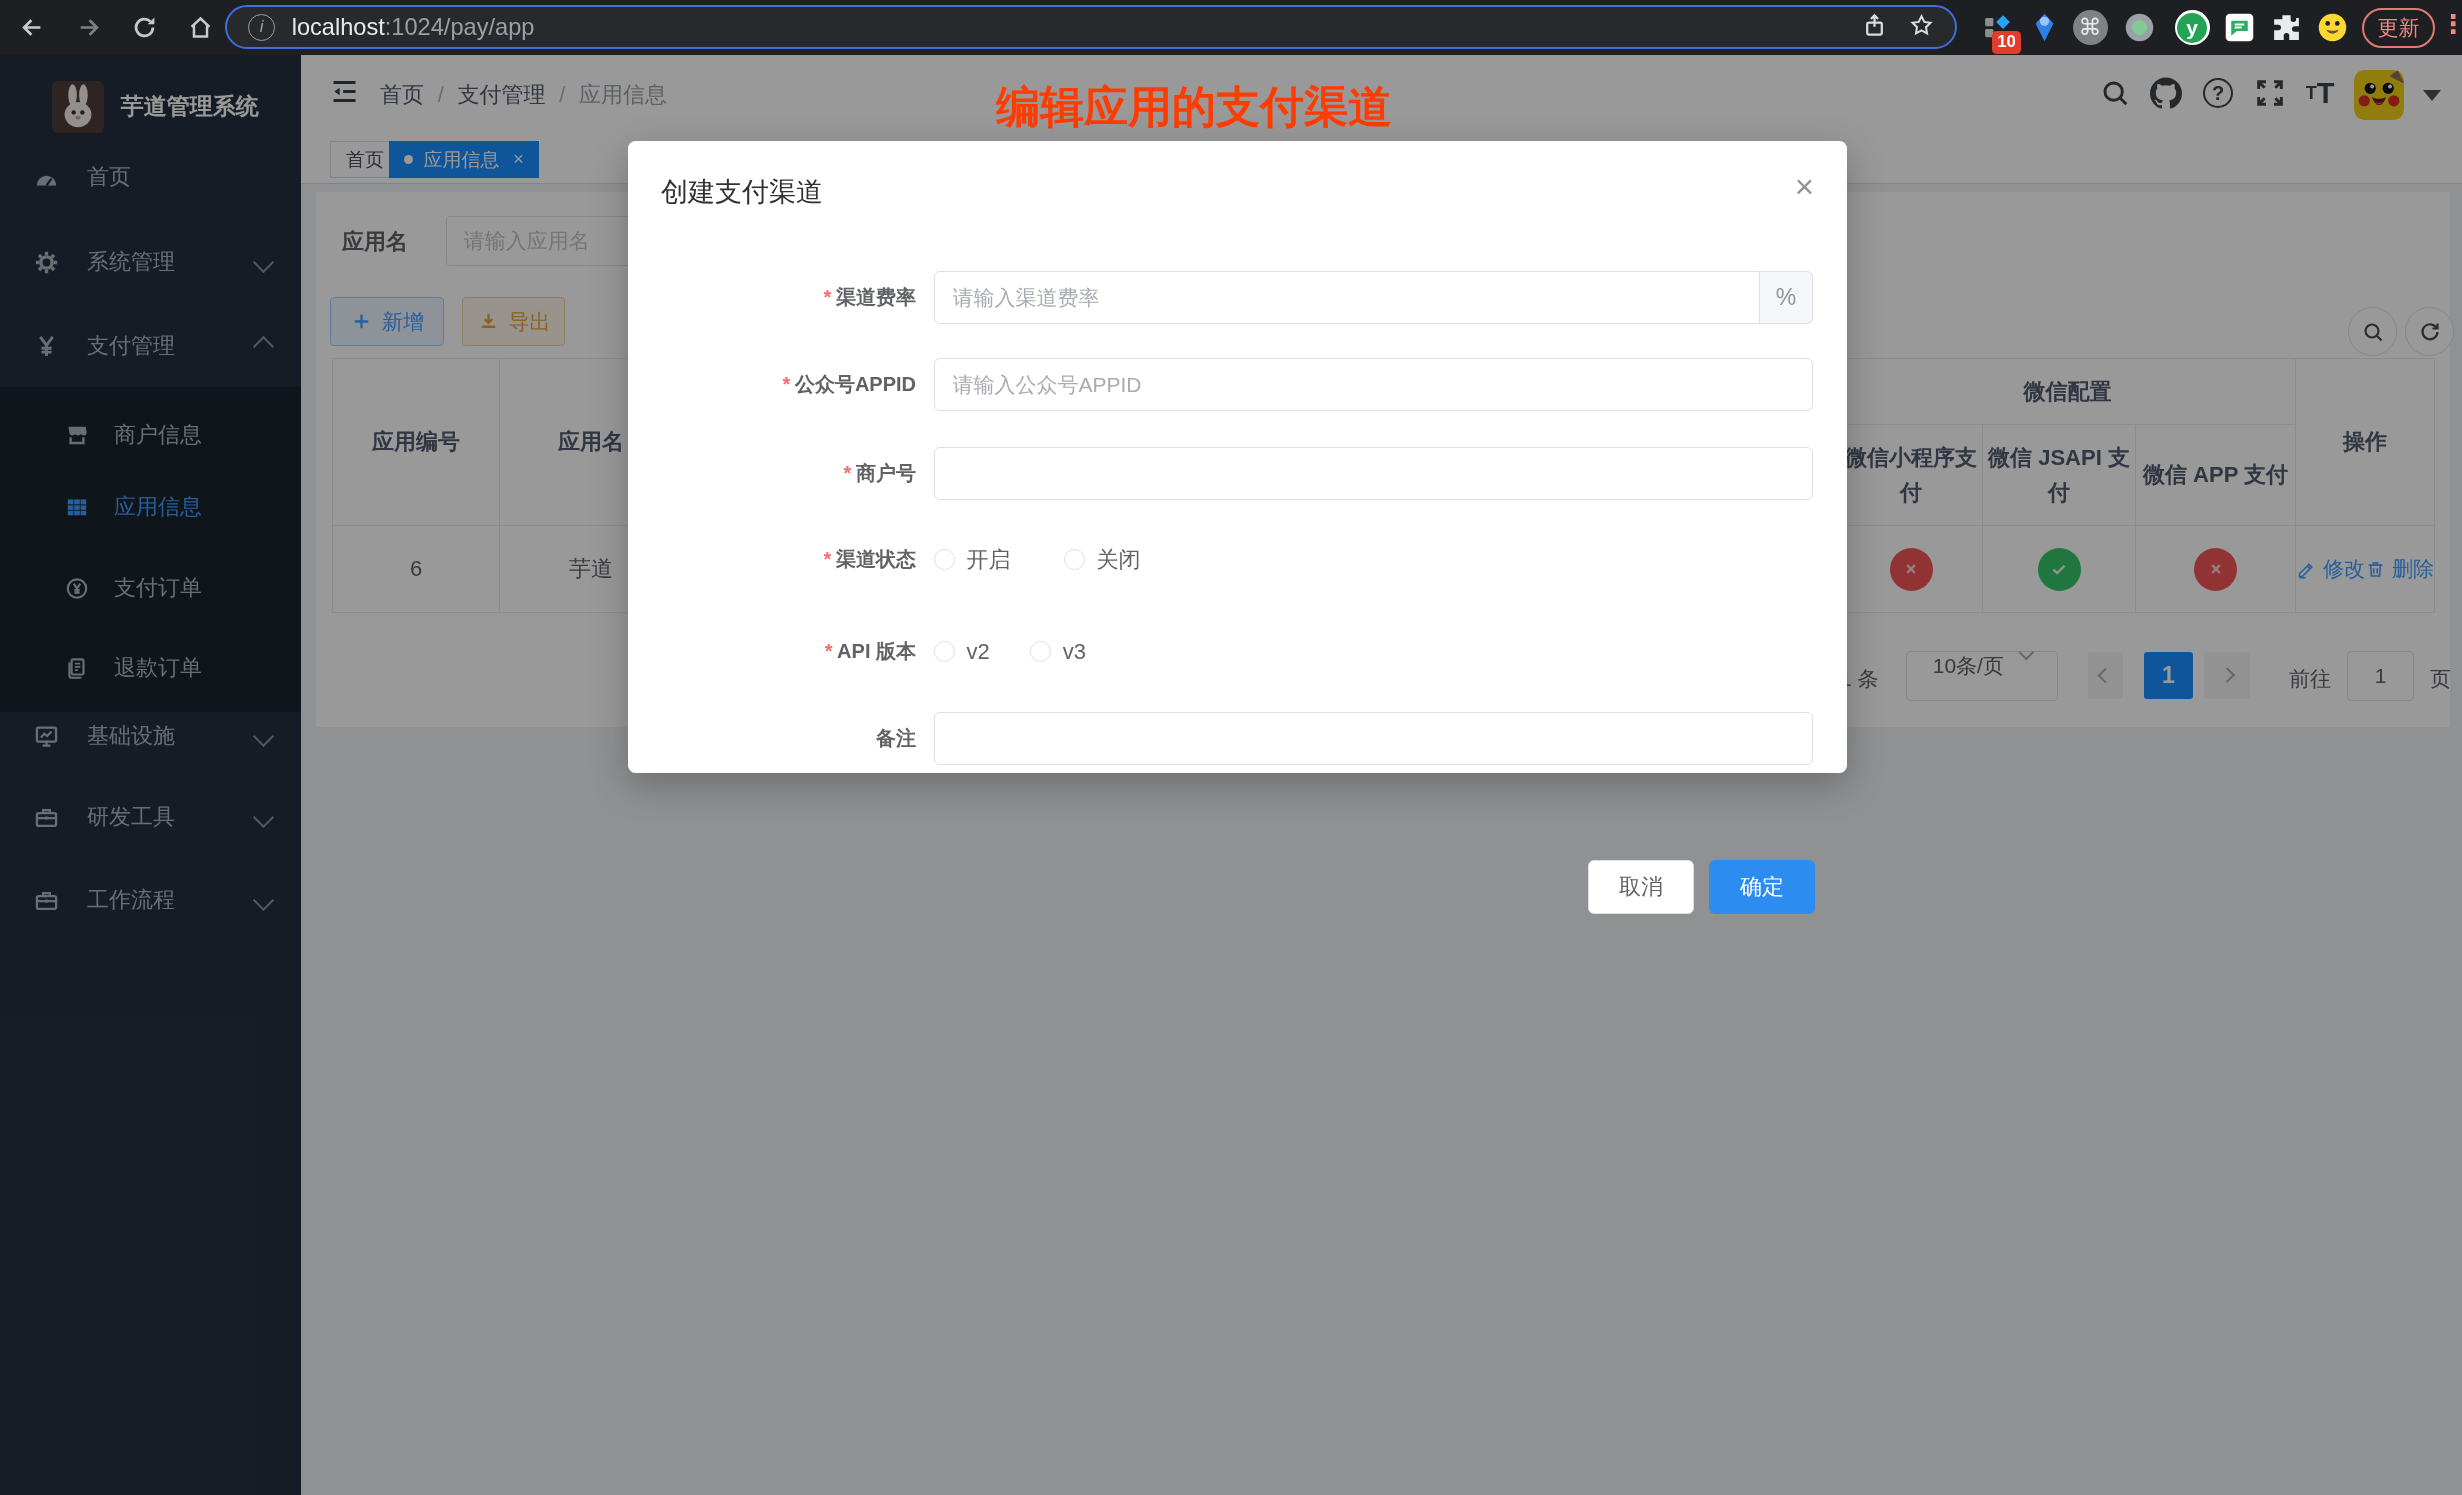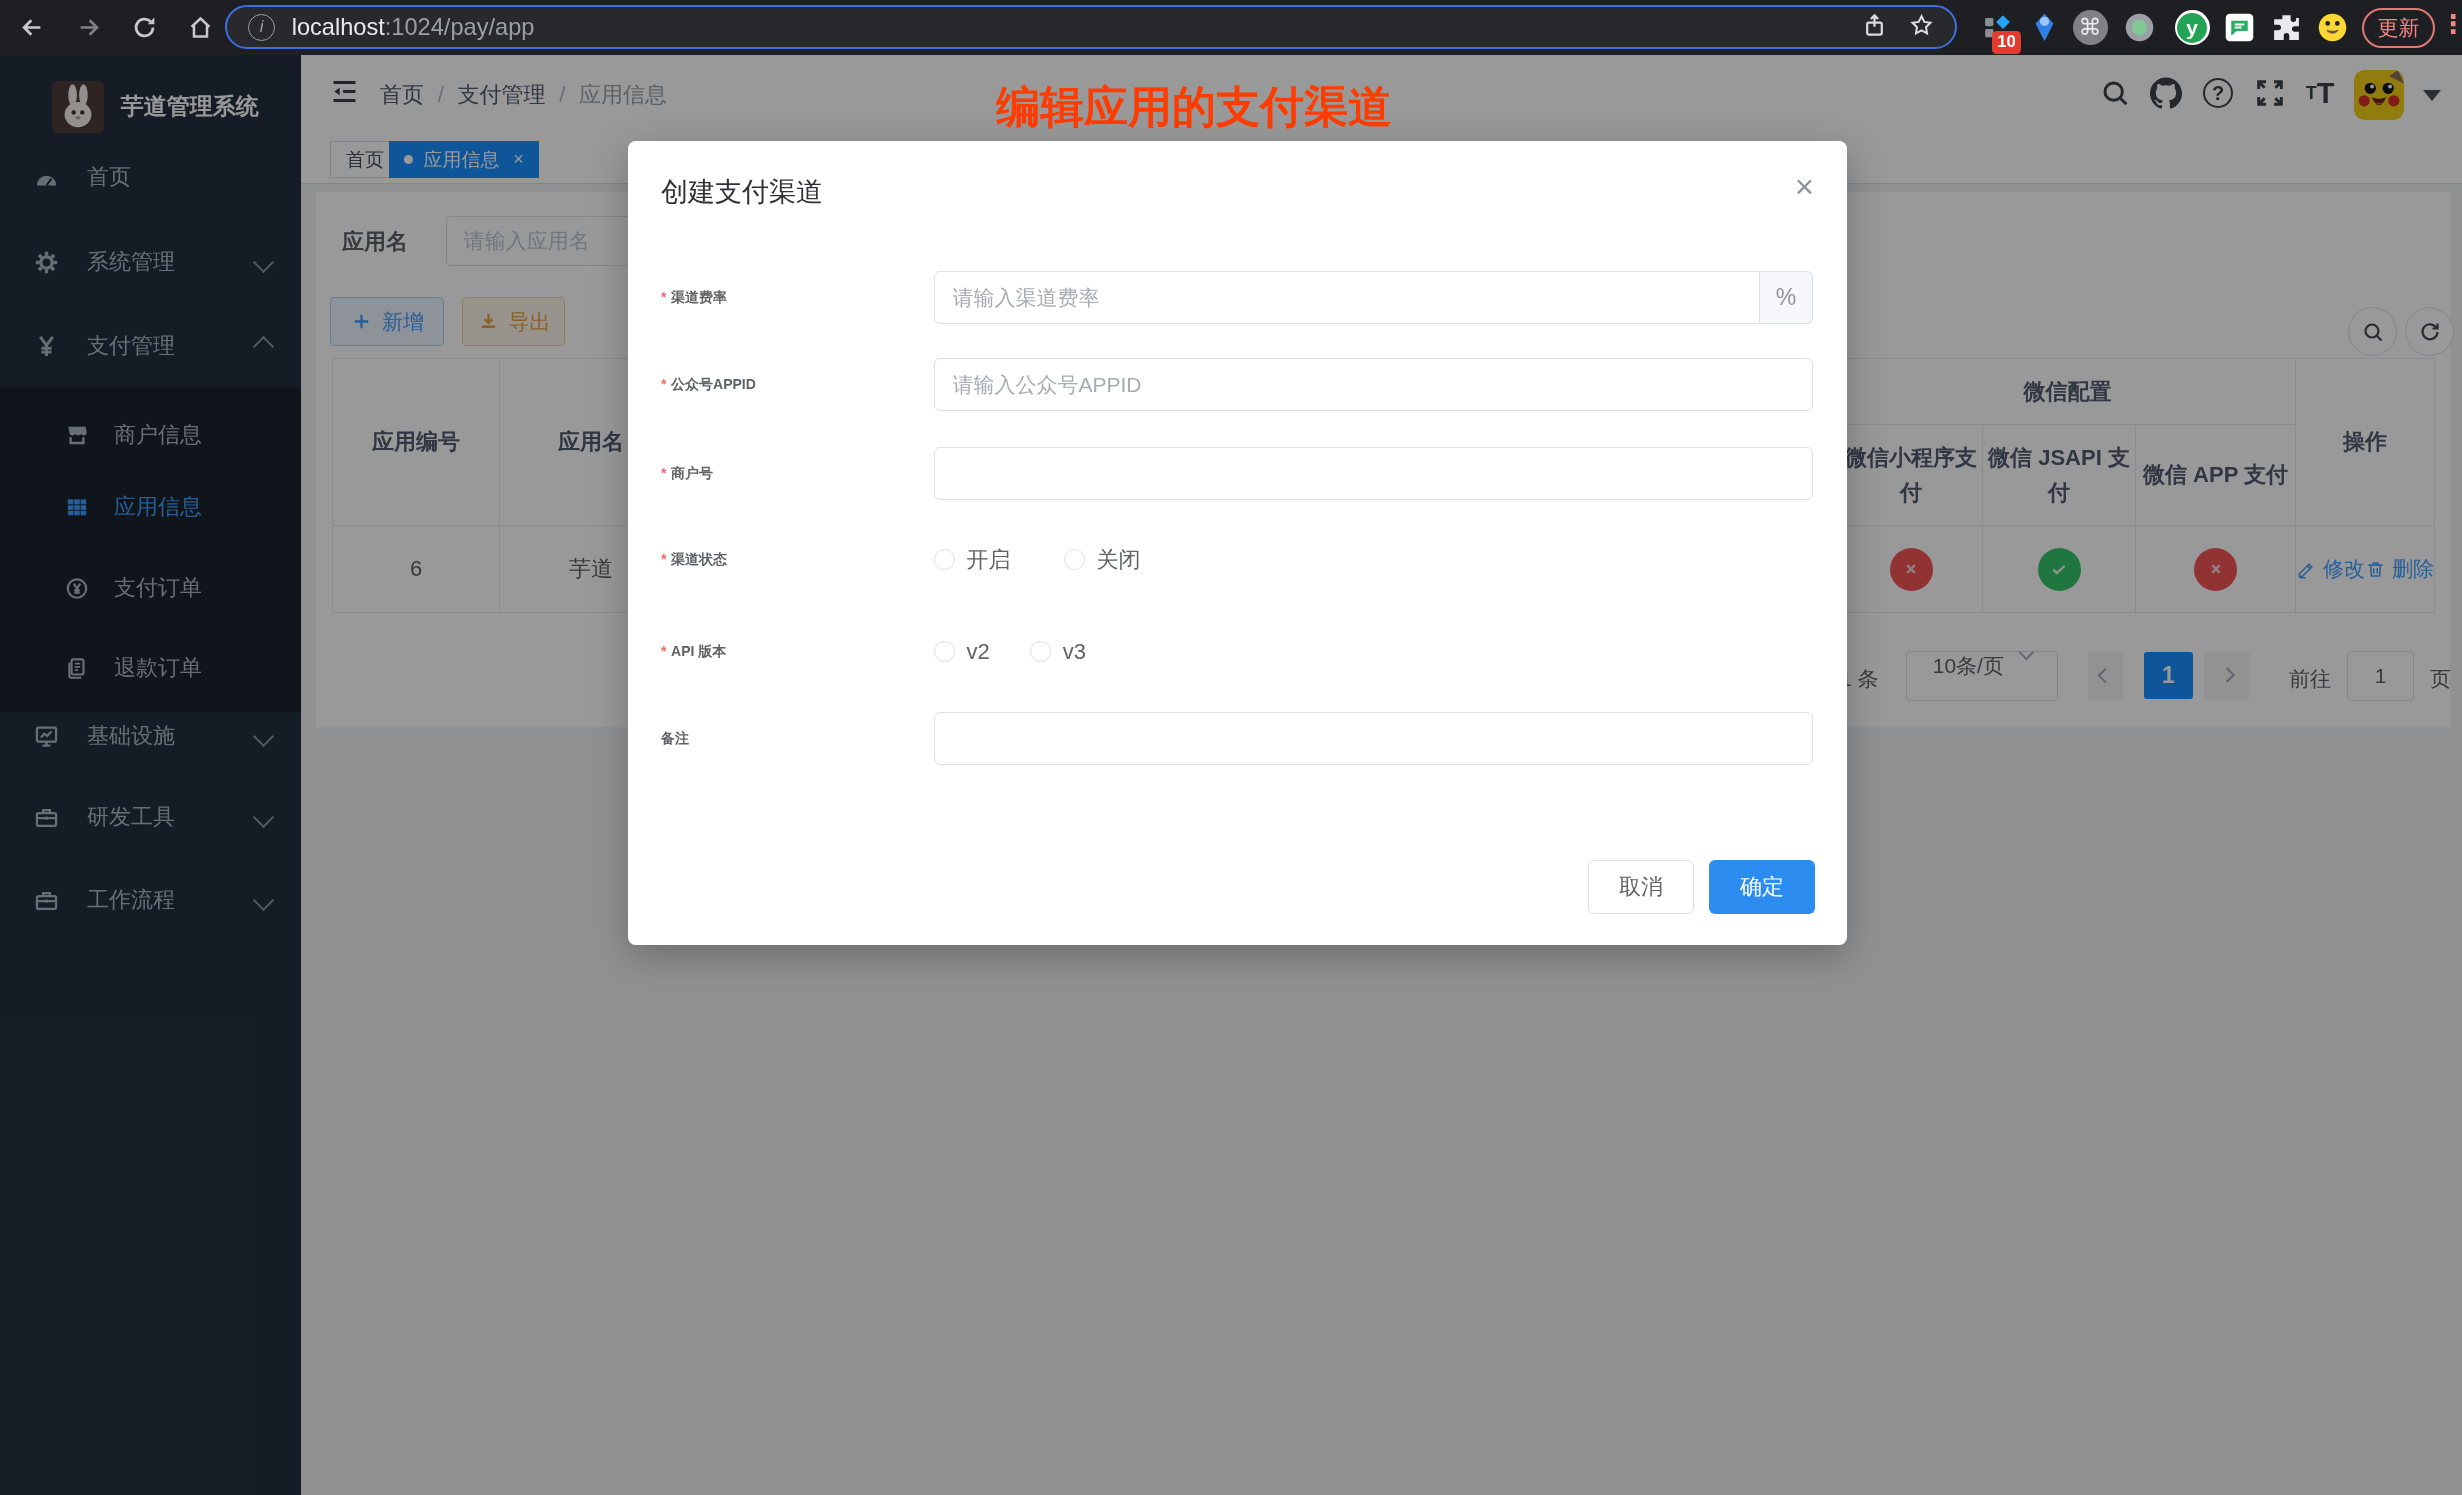--- a/index.html
+++ b/index.html
@@ -104,25 +104,25 @@
   .pg-unit{position:absolute;left:2430px;top:665px;font-size:21px;color:#606266;z-index:1}
   .pg-arrow{width:10.6px;height:10.6px;border-left:2.3px solid #a8abb2;border-bottom:2.3px solid #a8abb2}
   .pg-arrow.l{transform:rotate(45deg)}
   .pg-arrow.r{transform:rotate(225deg)}
 
   
   .overlay{position:absolute;left:0;top:55px;width:2462px;height:1440px;background:rgba(0,0,0,.40);z-index:50}
   .annotation{position:absolute;left:996px;top:78px;font-size:44px;font-weight:700;color:#ff3c00;z-index:60;white-space:nowrap}
 
   
-  .modal{position:absolute;left:628px;top:141px;width:1219px;height:804px;background:#fff;border-radius:7.6px;box-shadow:0 12px 37px rgba(0,0,0,.25);z-index:100}
+  .modal{position:absolute;left:628px;top:141px;width:1219px;height:632px;background:#fff;border-radius:7.6px;box-shadow:0 12px 37px rgba(0,0,0,.25);z-index:100}
   .modal-title{position:absolute;left:33px;top:33px;font-size:27px;color:#303133}
   .modal-close{position:absolute;right:33px;top:29px;font-size:33px;color:#909399;cursor:pointer;line-height:1}
   .form-row{position:absolute;left:33px;width:1152px;height:53px;display:flex;align-items:center}
-  .f-label{width:255px;text-align:left;font-size:14px;font-weight:700;color:#606266;white-space:nowrap}
+  .f-label{width:255px;text-align:right;font-size:20px;font-weight:700;color:#606266;white-space:nowrap}
   .f-label .req{color:#f56c6c;margin-right:4.6px;font-weight:700}
   .f-ctrl{margin-left:17.5px;flex:1;display:flex;height:53px}
   .el-input{flex:1;height:53px;border:1.5px solid #dcdfe6;border-radius:6px;font-size:21px;color:#606266;padding:0 18px;font-family:inherit;min-width:0}
   .el-input::placeholder{color:#a8abb2}
   .el-input.grouped{border-radius:6px 0 0 6px}
   .append{width:53px;height:53px;border:1.5px solid #dcdfe6;border-left:none;border-radius:0 6px 6px 0;background:#f5f7fa;color:#909399;font-size:23px;display:flex;align-items:center;justify-content:center}
   .radio-opt{display:flex;align-items:center;cursor:pointer}
   .radio-dot{width:21px;height:21px;border:1.5px solid #dcdfe6;border-radius:50%;background:#fff}
   .radio-txt{margin-left:12px;font-size:22px;color:#606266}
   .modal-footer{position:absolute;left:0;top:719px;width:1219px;height:54px}

